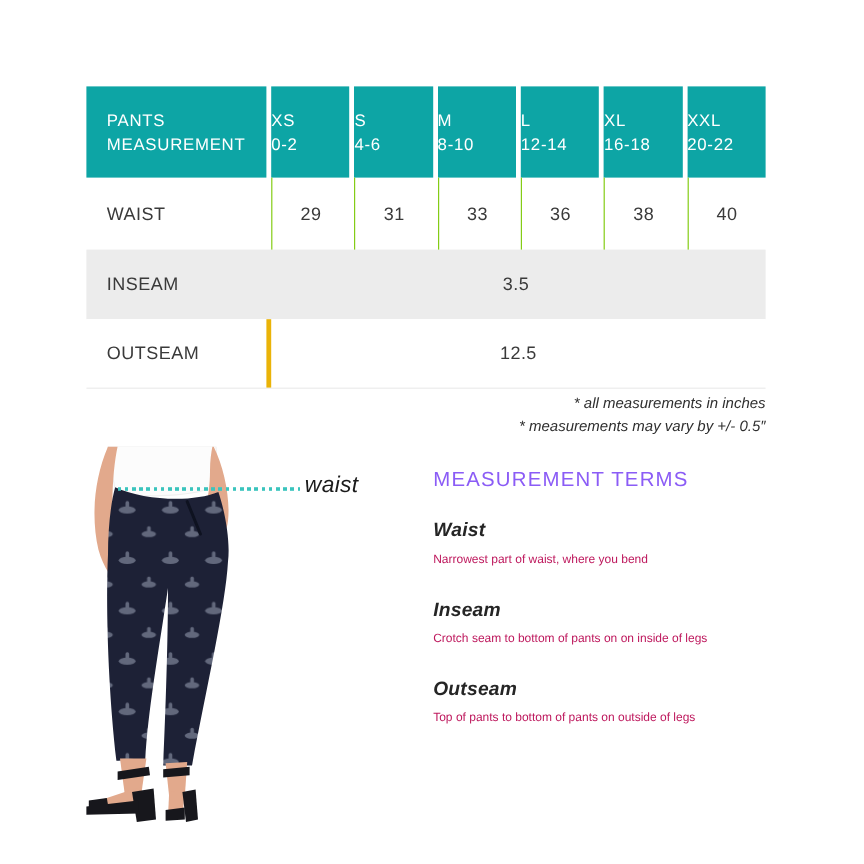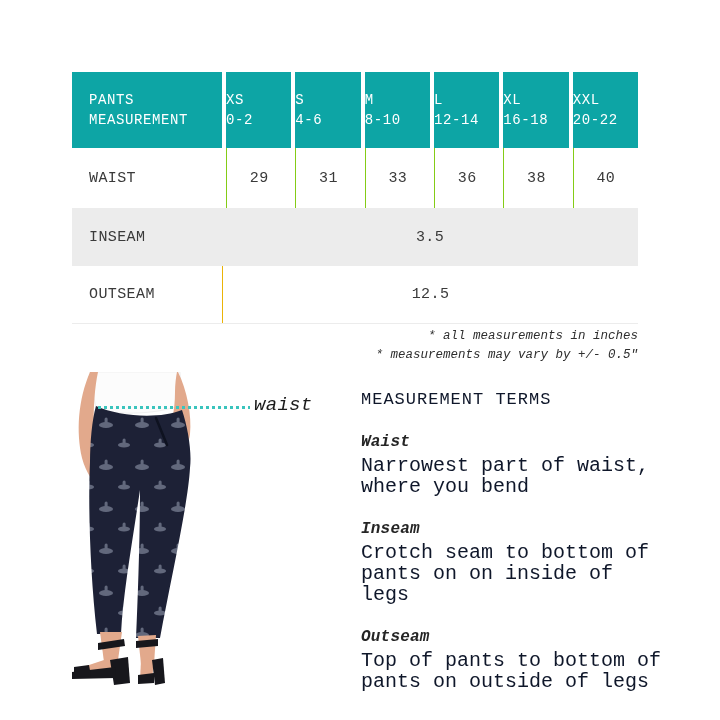--- a/index.html
+++ b/index.html
@@ -4,21 +4,21 @@
 <style>
   * { margin:0; padding:0; box-sizing:border-box; }
   html,body { width:720px; height:720px; }
   body {
     background:#ffffff;
     font-family:"Liberation Sans", sans-serif;
     position:relative;
     overflow:hidden;
     color:#3a3a3a;
   }
-  .page { position:absolute; inset:0; width:720px; height:720px; background:#fff;font-family:Liberation Mono, monospace; }
+  .page { position:absolute; inset:0; width:720px; height:720px; background:#fff; }
 
   
   .size-table { position:absolute; left:72px; top:72px; width:566px; }
   .t-header {
     display:grid; grid-template-columns:150px repeat(6,1fr);
     column-gap:4px; height:76px;
   }
   .t-header .hcell {
     background:#0da5a5; color:#ffffff;
     display:flex; flex-direction:column; justify-content:center; align-items:flex-start;
@@ -33,21 +33,21 @@
   .t-row .label { display:flex; align-items:center; padding-left:17px; }
   .t-row .val { display:flex; align-items:center; justify-content:center; border-left:1px solid #84cc16; }
   .span-row {
     display:flex; height:58px; align-items:stretch;
     font-size:15px; letter-spacing:0.4px; color:#3a3a3a;
   }
   .span-row .label { width:150px; display:flex; align-items:center; padding-left:17px; }
   .span-row .span-val { flex:1; display:flex; align-items:center; justify-content:center; }
   .row-inseam { background:#ececec; }
   .row-outseam { background:#ffffff; border-bottom:1px solid #ececec; }
-  .row-outseam .span-val { border-left:1px solid #eab308; }
+  .row-outseam .span-val { border-left:4px solid #eab308; }
 
   
   .notes {
     position:absolute; top:327px; right:82px;
     text-align:right; font-style:italic;
     font-size:12.5px; line-height:18.5px; color:#2e2e2e;margin-left:28px;
   }
 
   
   .figure { position:absolute; left:60px; top:372px; width:320px; height:335px; }
@@ -57,29 +57,29 @@
     background:repeating-linear-gradient(90deg,#3ac4bd 0 3px, transparent 3px 6px);
   }
   .waist-label {
     position:absolute; left:194px; top:22px;
     font-size:19px; font-style:italic; color:#1b1b1b; letter-spacing:0.3px;
   }
 
   
   .terms { position:absolute; left:361px; top:390px; width:305px; }
   .terms-heading {
-    color:#0f172a; font-size:17px; letter-spacing:1px; font-weight:500;
+    color:#8b5cf6; font-size:17px; letter-spacing:1px; font-weight:500;
     margin-bottom:24px;
   }
   .term-item { margin-bottom:23px; }
   .term-name {
     font-weight:bold; font-style:italic; font-size:16px; color:#252525;
     margin-bottom:4px; letter-spacing:0.2px;
   }
-  .term-def { font-size:20px; line-height:21px; color:#0f172a; }
+  .term-def { font-size:10px; line-height:21px; color:#be185d; }
 </style>
 </head>
 <body>
 
 <div class="page">
 
   <div class="size-table">
 
     <div class="t-header">
       <div class="hcell first">

